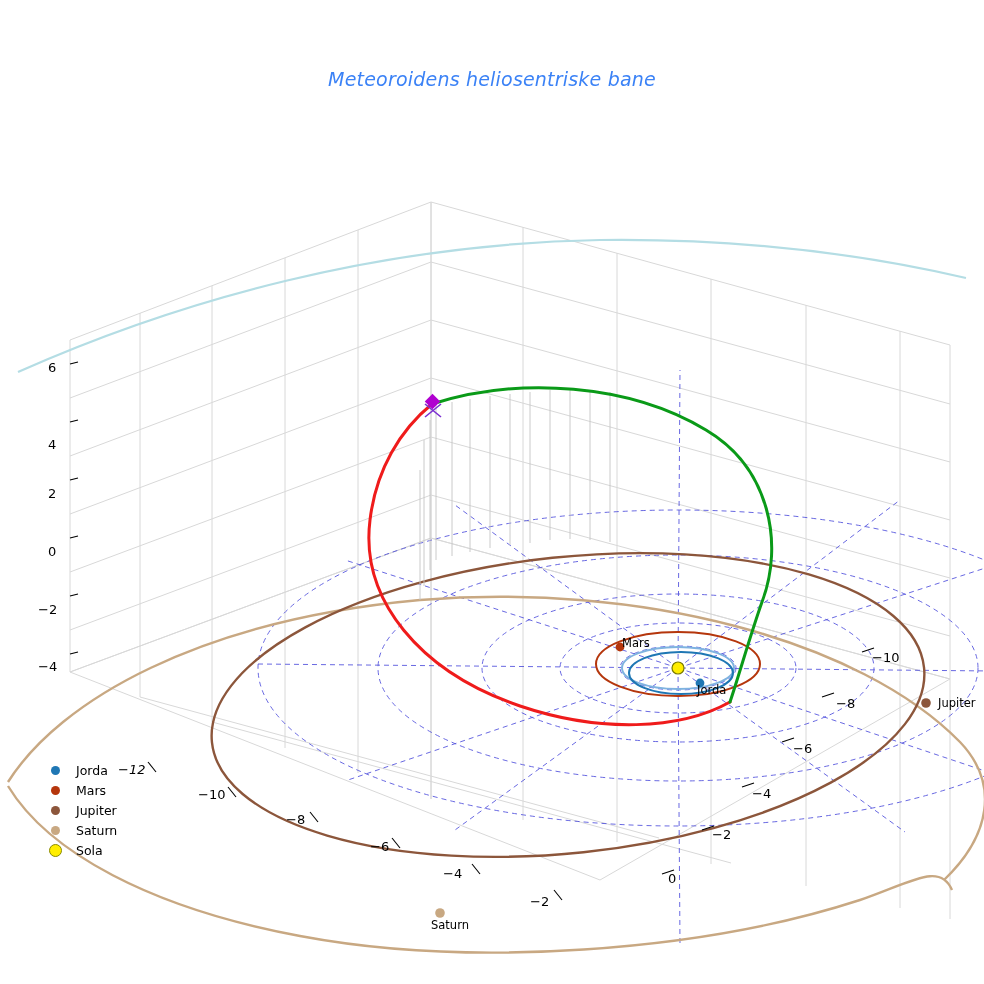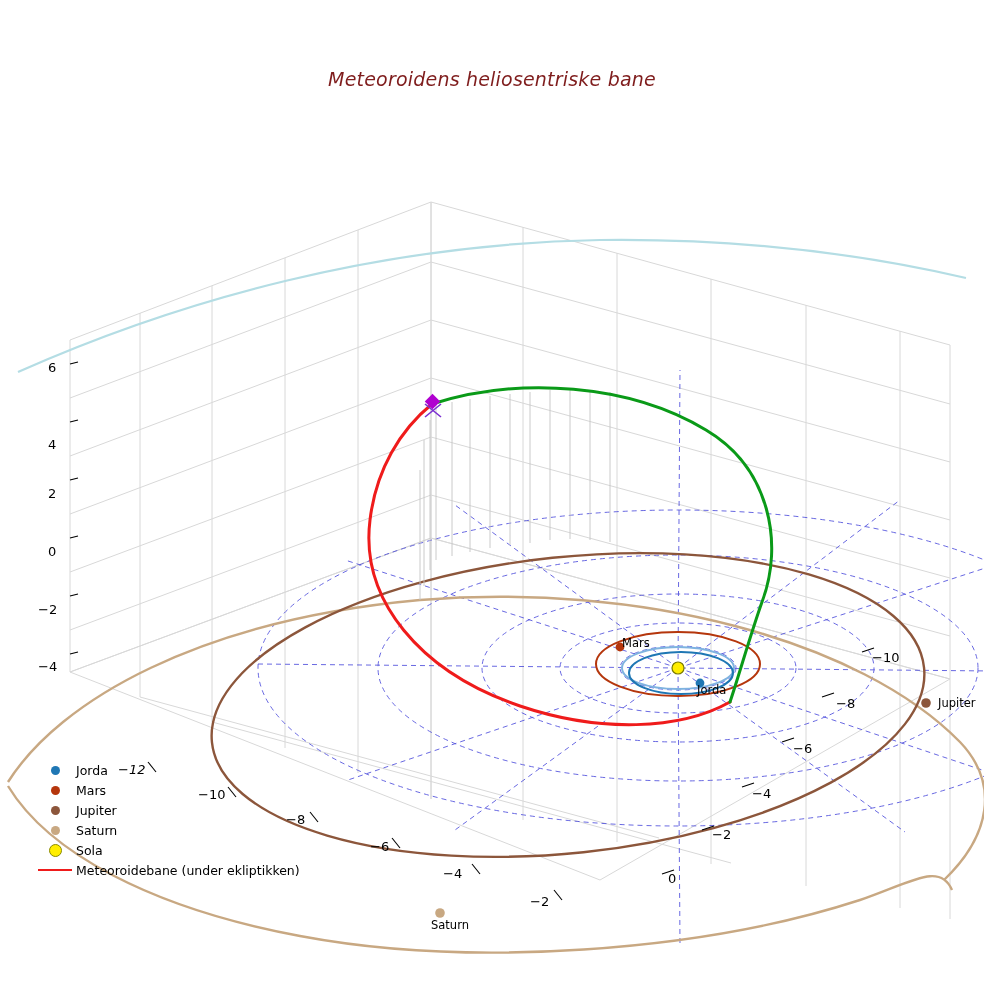--- a/index.html
+++ b/index.html
@@ -25,21 +25,21 @@
     height: 984px;
   }
   .title {
     position: absolute;
     left: 0;
     top: 68px;
     width: 984px;
     text-align: center;
     font-style: italic;
     font-size: 19px;
-    color: #7f1d1d;
+    color: #3b82f6;
     letter-spacing: 0.2px;
   }
   .tick-label {
     position: absolute;
     font-size: 13px;
     color: #000000;
     white-space: nowrap;
   }
   .body-label {
     position: absolute;
@@ -305,21 +305,15 @@
           <span class="lk-dot" style="width:9px;height:9px;background:#c8a882;"></span>
         </span>
       <span class="legend-label">Saturn</span>
     </div>
     <div class="legend-row">
       <span class="legend-key">
           <span class="lk-dot" style="width:11px;height:11px;background:#ffee00;border:1px solid #8a8a00;"></span>
         </span>
       <span class="legend-label">Sola</span>
     </div>
-    <div class="legend-row">
-      <span class="legend-key">
-          <span class="lk-line" style="border-top-color:#ef1b1b;"></span>
-        </span>
-      <span class="legend-label">Meteoroidebane (under ekliptikken)</span>
-    </div>
   </div>
 
 </div>
 
 </body></html>

